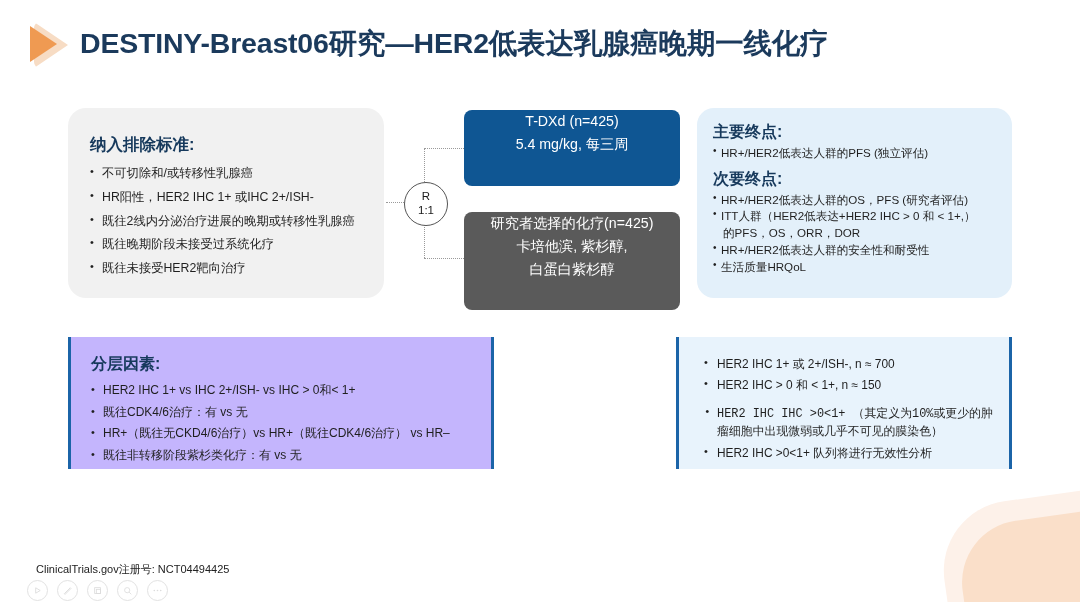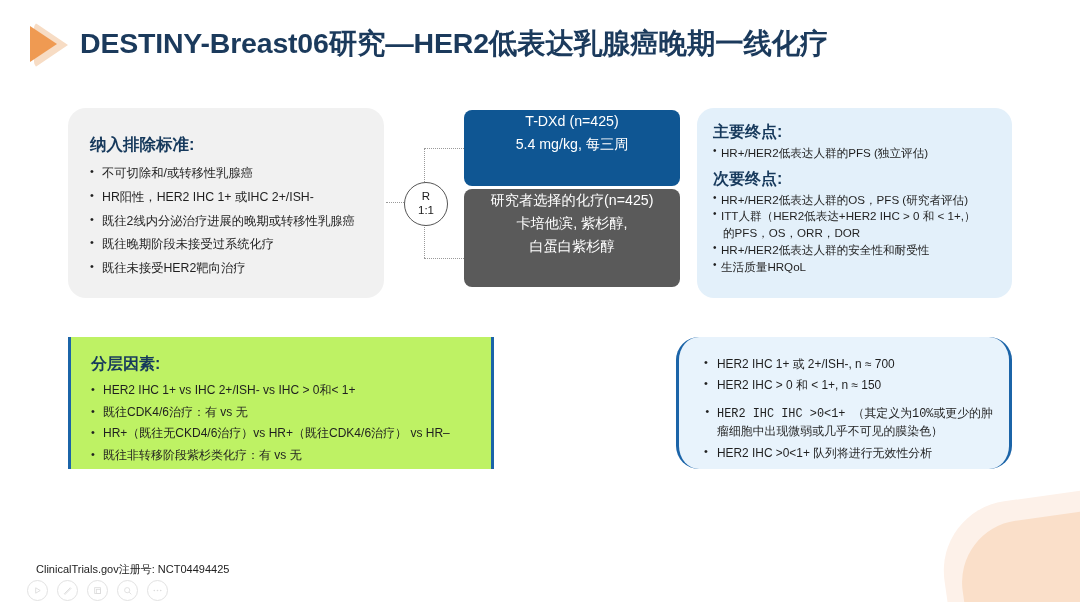--- a/index.html
+++ b/index.html
@@ -138,21 +138,21 @@
   }
   .arm-tdxd {
     left: 464px;
     top: 110px;
     width: 216px;
     height: 76px;
     background: #0f5693;
   }
   .arm-chemo {
     left: 464px;
-    top: 189px;
+    top: 212px;
     width: 216px;
     height: 98px;
     background: #5a5a5a;
   }
   .arm-line {
     font-size: 14.2px;
     line-height: 1.62;
   }
 
   
@@ -252,21 +252,21 @@
     padding-left: 2px;
   }
 
   
   .strat-box {
     position: absolute;
     left: 68px;
     top: 337px;
     width: 426px;
     height: 132px;
-    background: #bef264;
+    background: #c4b5fd;
     border-left: 3px solid #1b64a8;
     border-right: 3px solid #1b64a8;
     box-sizing: border-box;
     padding: 17px 12px 10px 20px;
   }
   .strat-box .box-heading {
     font-size: 16px;
     margin-bottom: 5px;
   }
   .strat-box .bullet-list li {
@@ -278,21 +278,20 @@
     position: absolute;
     left: 676px;
     top: 337px;
     width: 336px;
     height: 132px;
     background: #e8f3fc;
     border-left: 3px solid #1b64a8;
     border-right: 3px solid #1b64a8;
     box-sizing: border-box;
     padding: 18px 10px 10px 24px;
-    border-radius: 23px;
   }
   .pop-box ul {
     list-style: none;
     margin: 0;
     padding: 0;
   }
   .pop-box li {
     font-size: 11.9px;
     line-height: 1.52;
     color: #1f1f1f;

